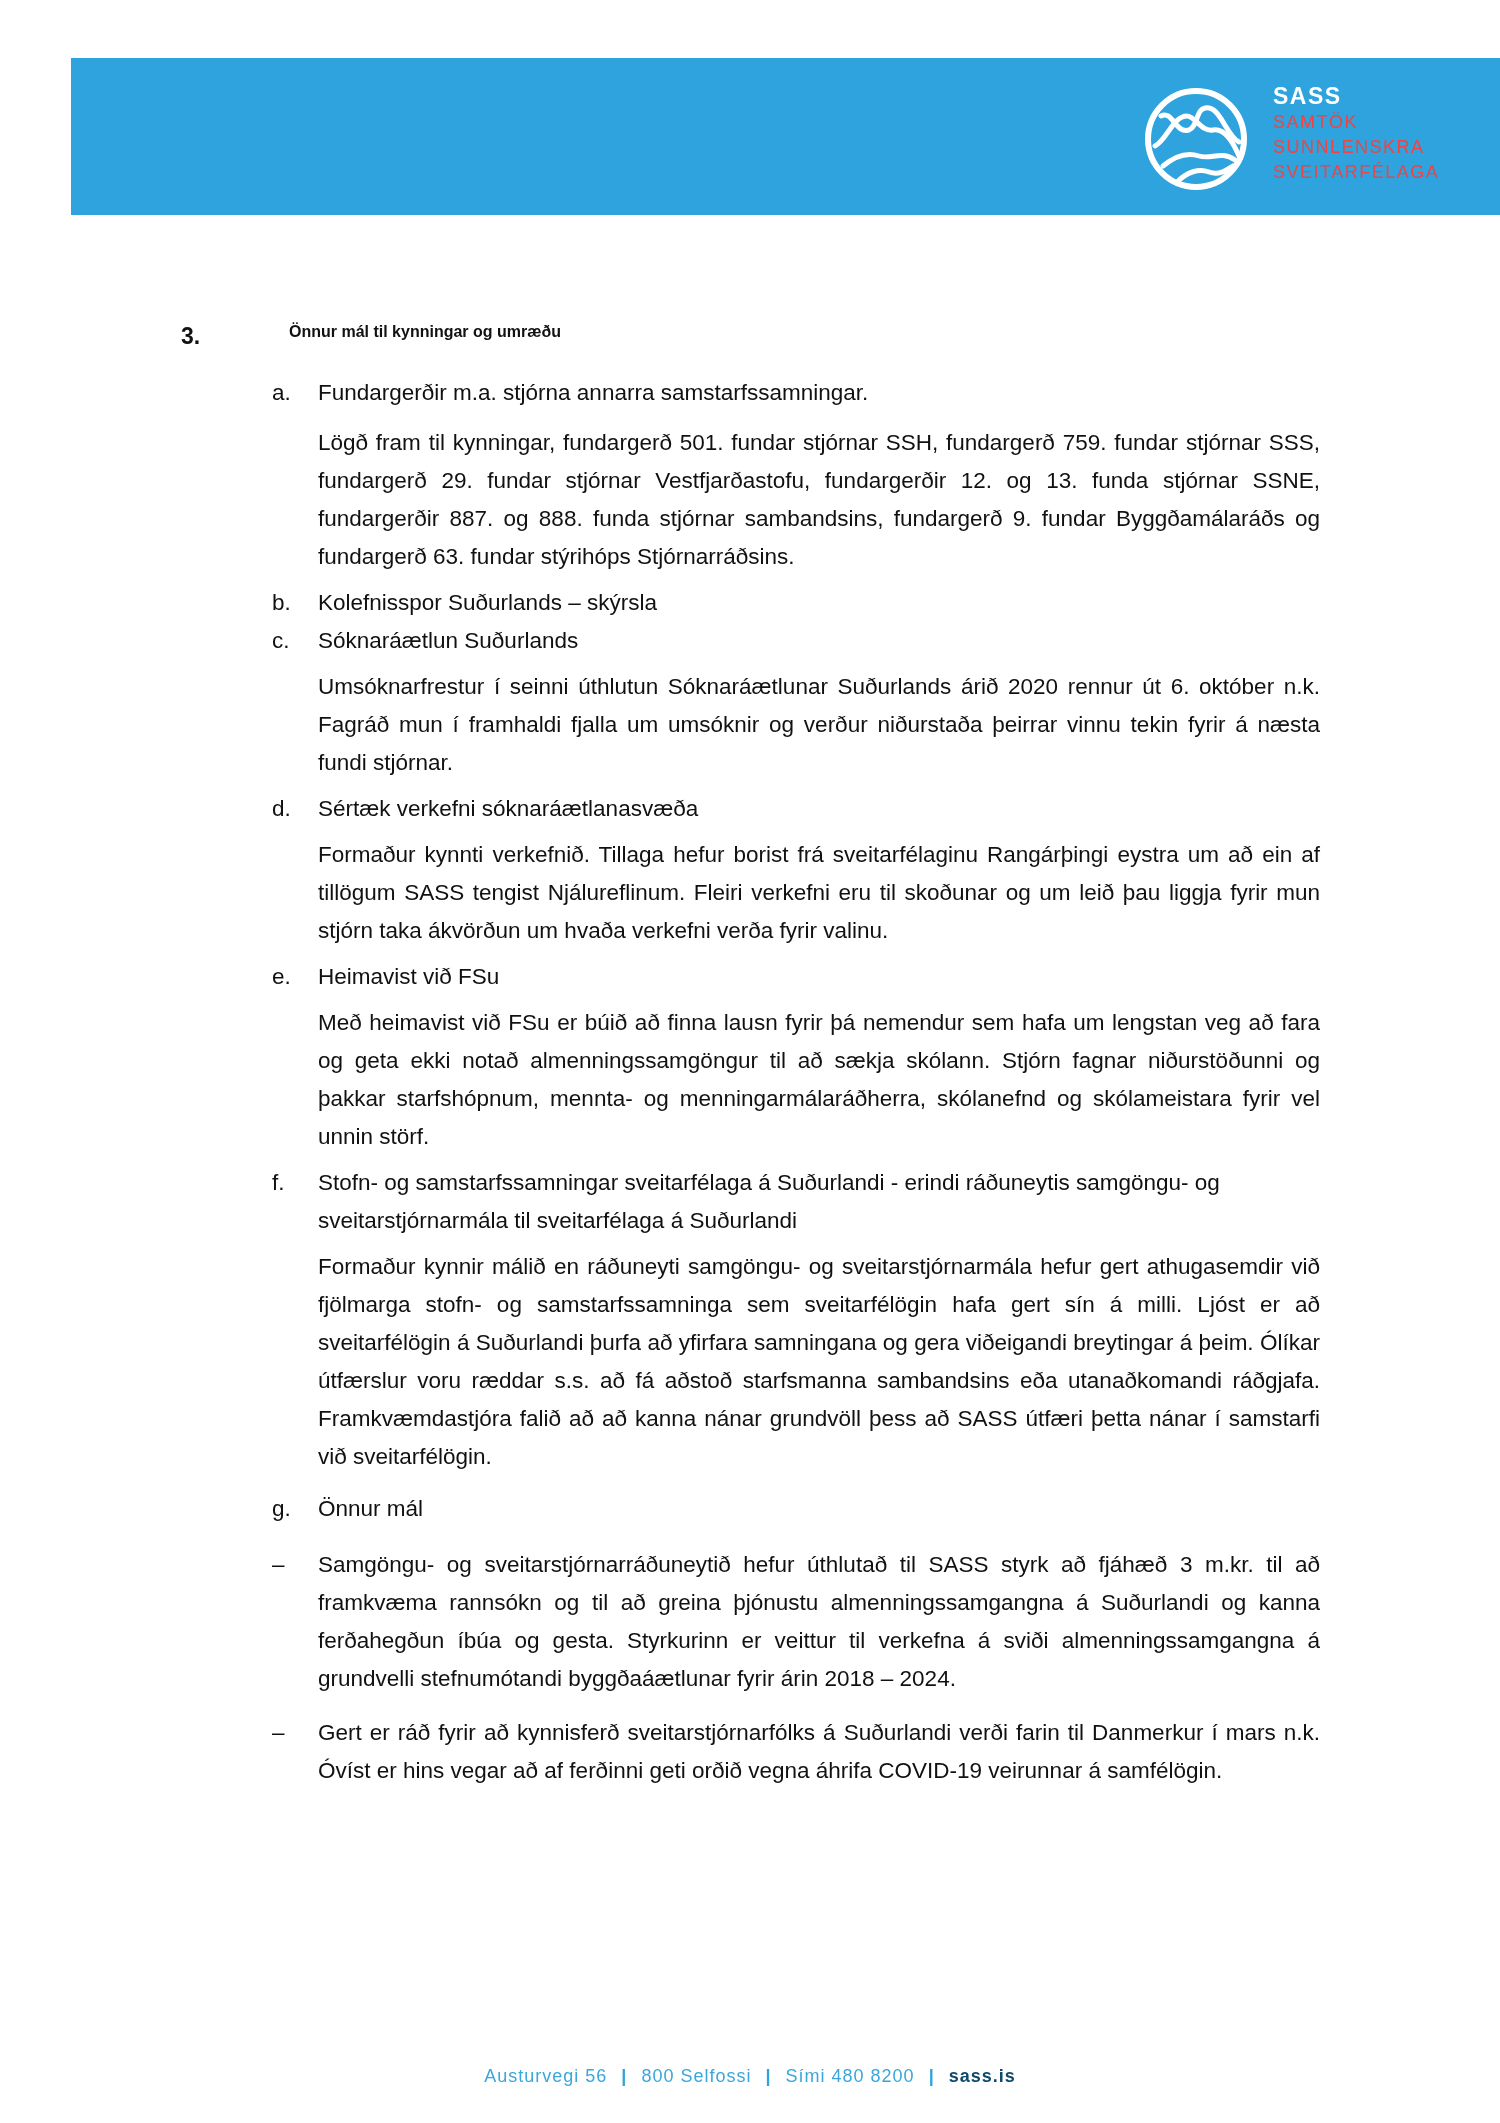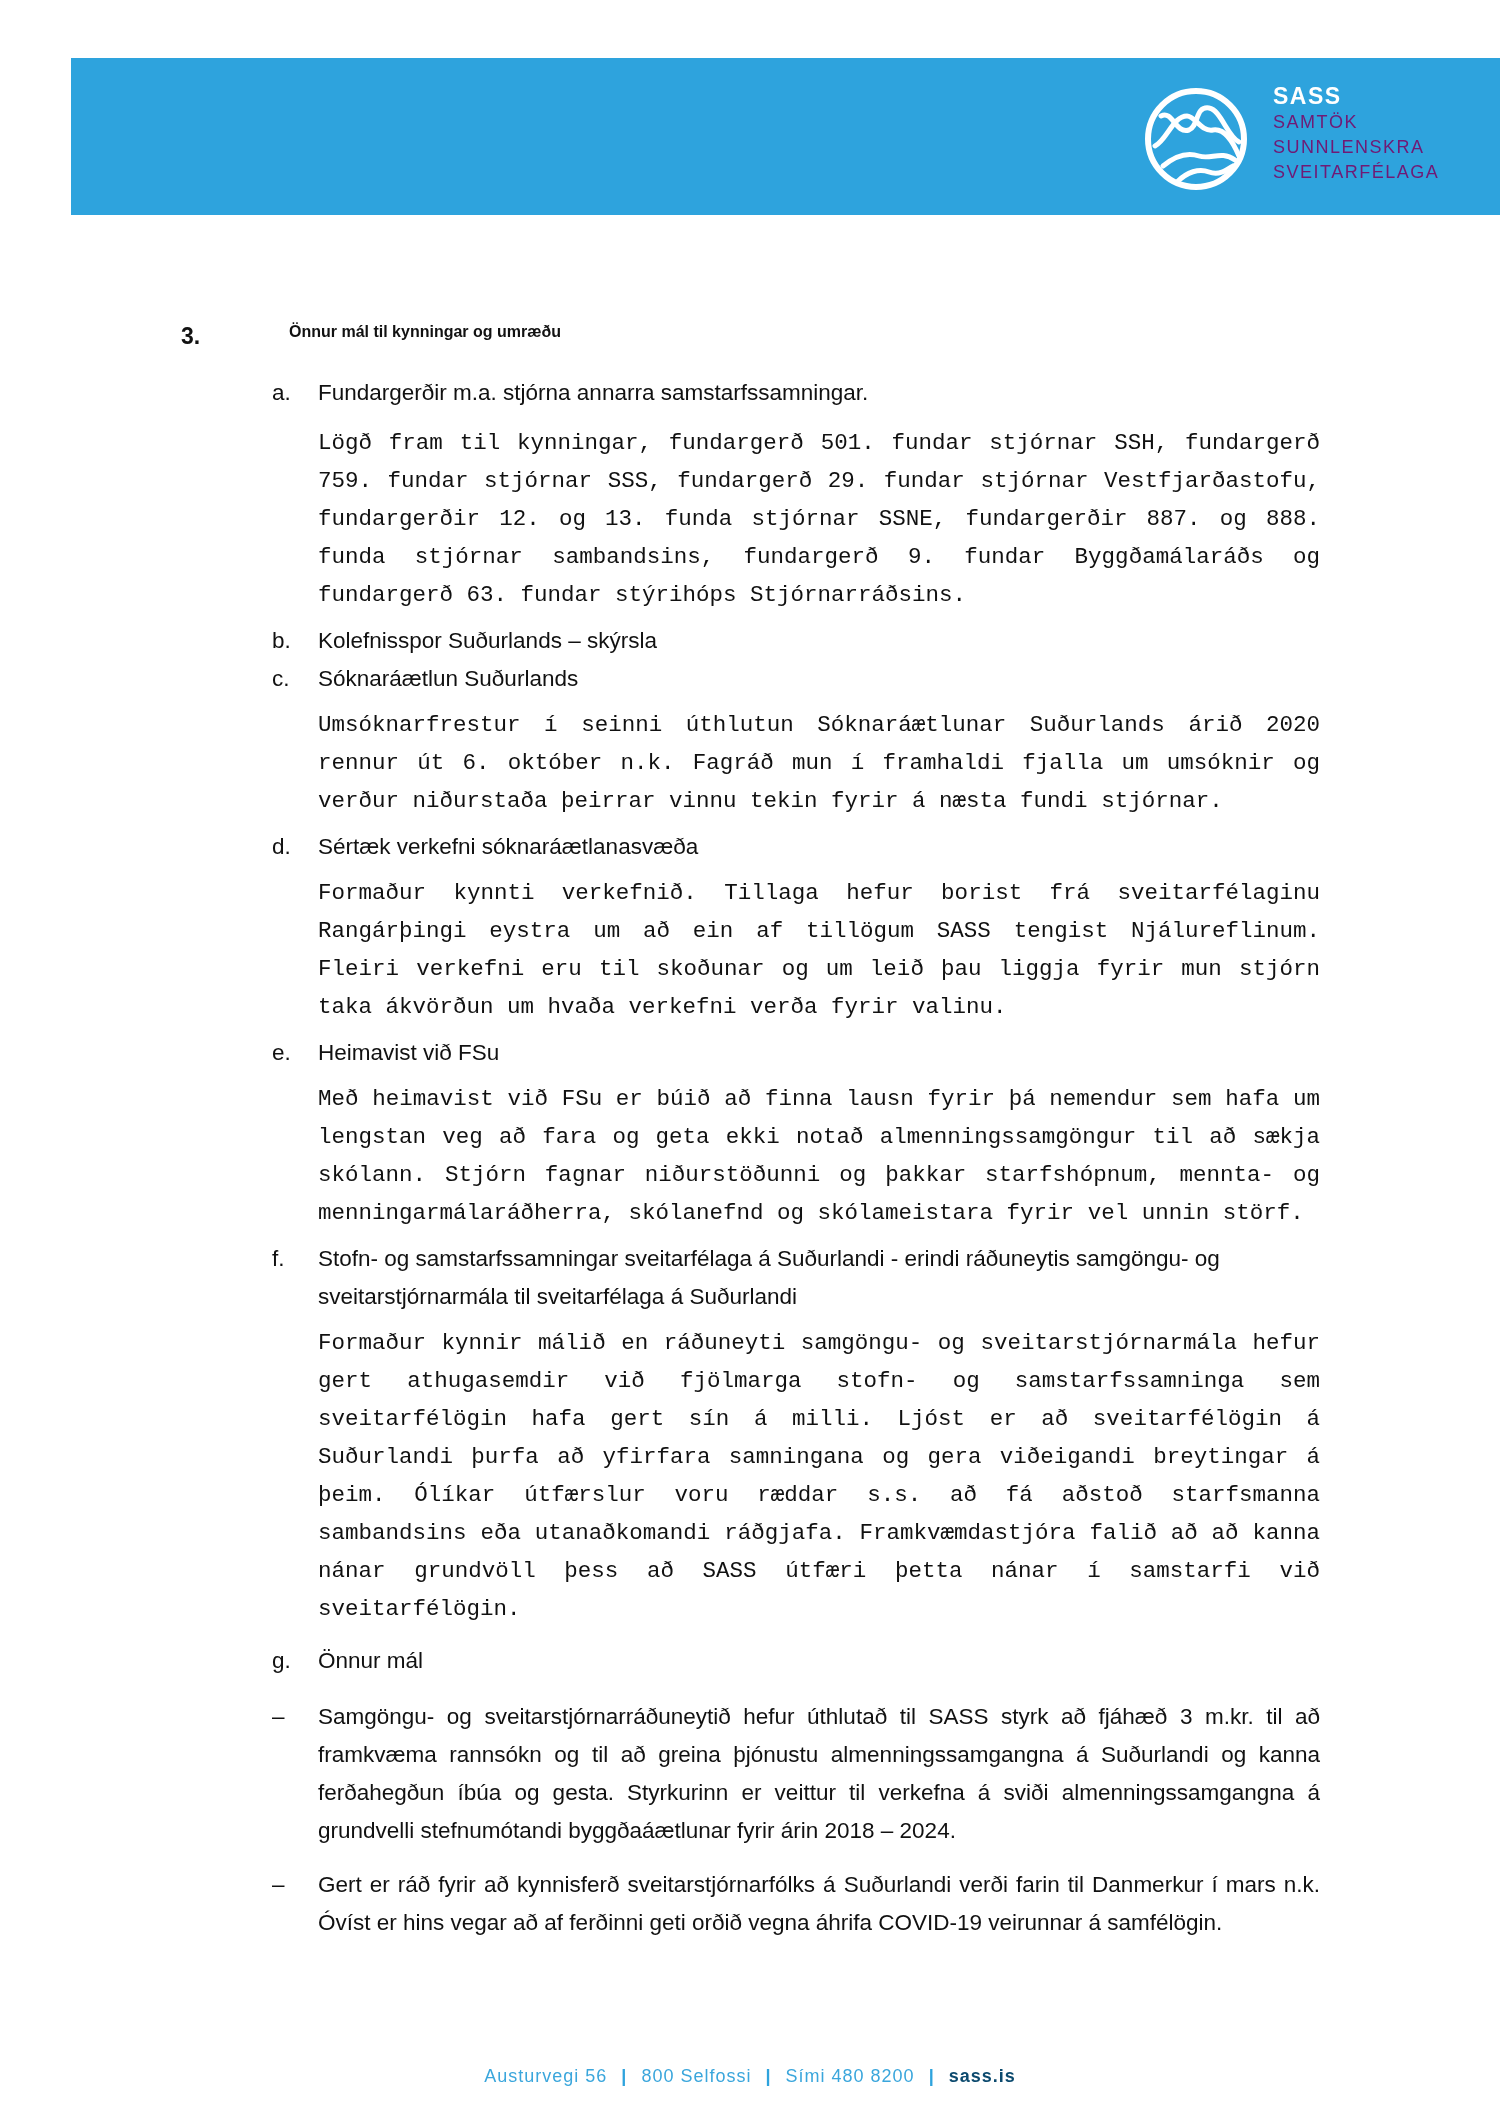--- a/index.html
+++ b/index.html
@@ -2,31 +2,31 @@
 <html><head>
   <meta charset="utf-8">
   <style>
     html, body { margin: 0; padding: 0; background: #ffffff; }
     body { width: 1500px; height: 2123px; position: relative; overflow: hidden;
            font-family: "Liberation Sans", sans-serif; color: #111; }
     .header-band { position: absolute; left: 71px; top: 58px; right: 0; height: 157px; background: #2ea3dd; }
     .logo { position: absolute; left: 1143px; top: 86px; width: 106px; height: 106px; }
     .brand { position: absolute; left: 1273px; top: 82px; color: #fff; letter-spacing: 1.5px; }
     .brand .b1 { font-weight: bold; font-size: 23px; line-height: 28px; }
-    .brand .bl { font-size: 18px; line-height: 25px; color: #701a75; }
+    .brand .bl { font-size: 18px; line-height: 25px; color: #ef4444; }
 
     .doc { position: absolute; left: 0; top: 0; width: 1500px; }
     .sec-num { position: absolute; left: 181px; top: 323px; font-weight: bold; font-size: 23px; }
     .sec-title { position: absolute; left: 289px; top: 323px; font-weight: bold; font-size: 16px; }
 
     .content { position: absolute; left: 272px; top: 374px; width: 1048px; font-size: 22.5px; line-height: 38px; }
     .item { position: relative; margin: 0; }
     .item-head { position: relative; padding-left: 46px; }
     .item-letter { position: absolute; left: 0; top: 0; }
-    .item-body { padding-left: 46px; text-align: justify; margin-top: 8px; margin-bottom: 8px; font-family: Liberation Mono, monospace; }
+    .item-body { padding-left: 46px; text-align: justify; margin-top: 8px; margin-bottom: 8px; }
     .dash-item { position: relative; padding-left: 46px; text-align: justify; margin-top: 14px; }
     .dash { position: absolute; left: 0; top: 0; }
 
     .footer { position: absolute; left: 0; width: 1500px; top: 2066px; text-align: center;
               font-size: 18px; color: #3aa6dc; letter-spacing: 1px; }
     .footer .sep { color: #2ea3dd; font-weight: bold; margin: 0 8px; }
     .footer .web { font-weight: bold; color: #0c4a6e; }
   </style>
 </head>
 <body>

